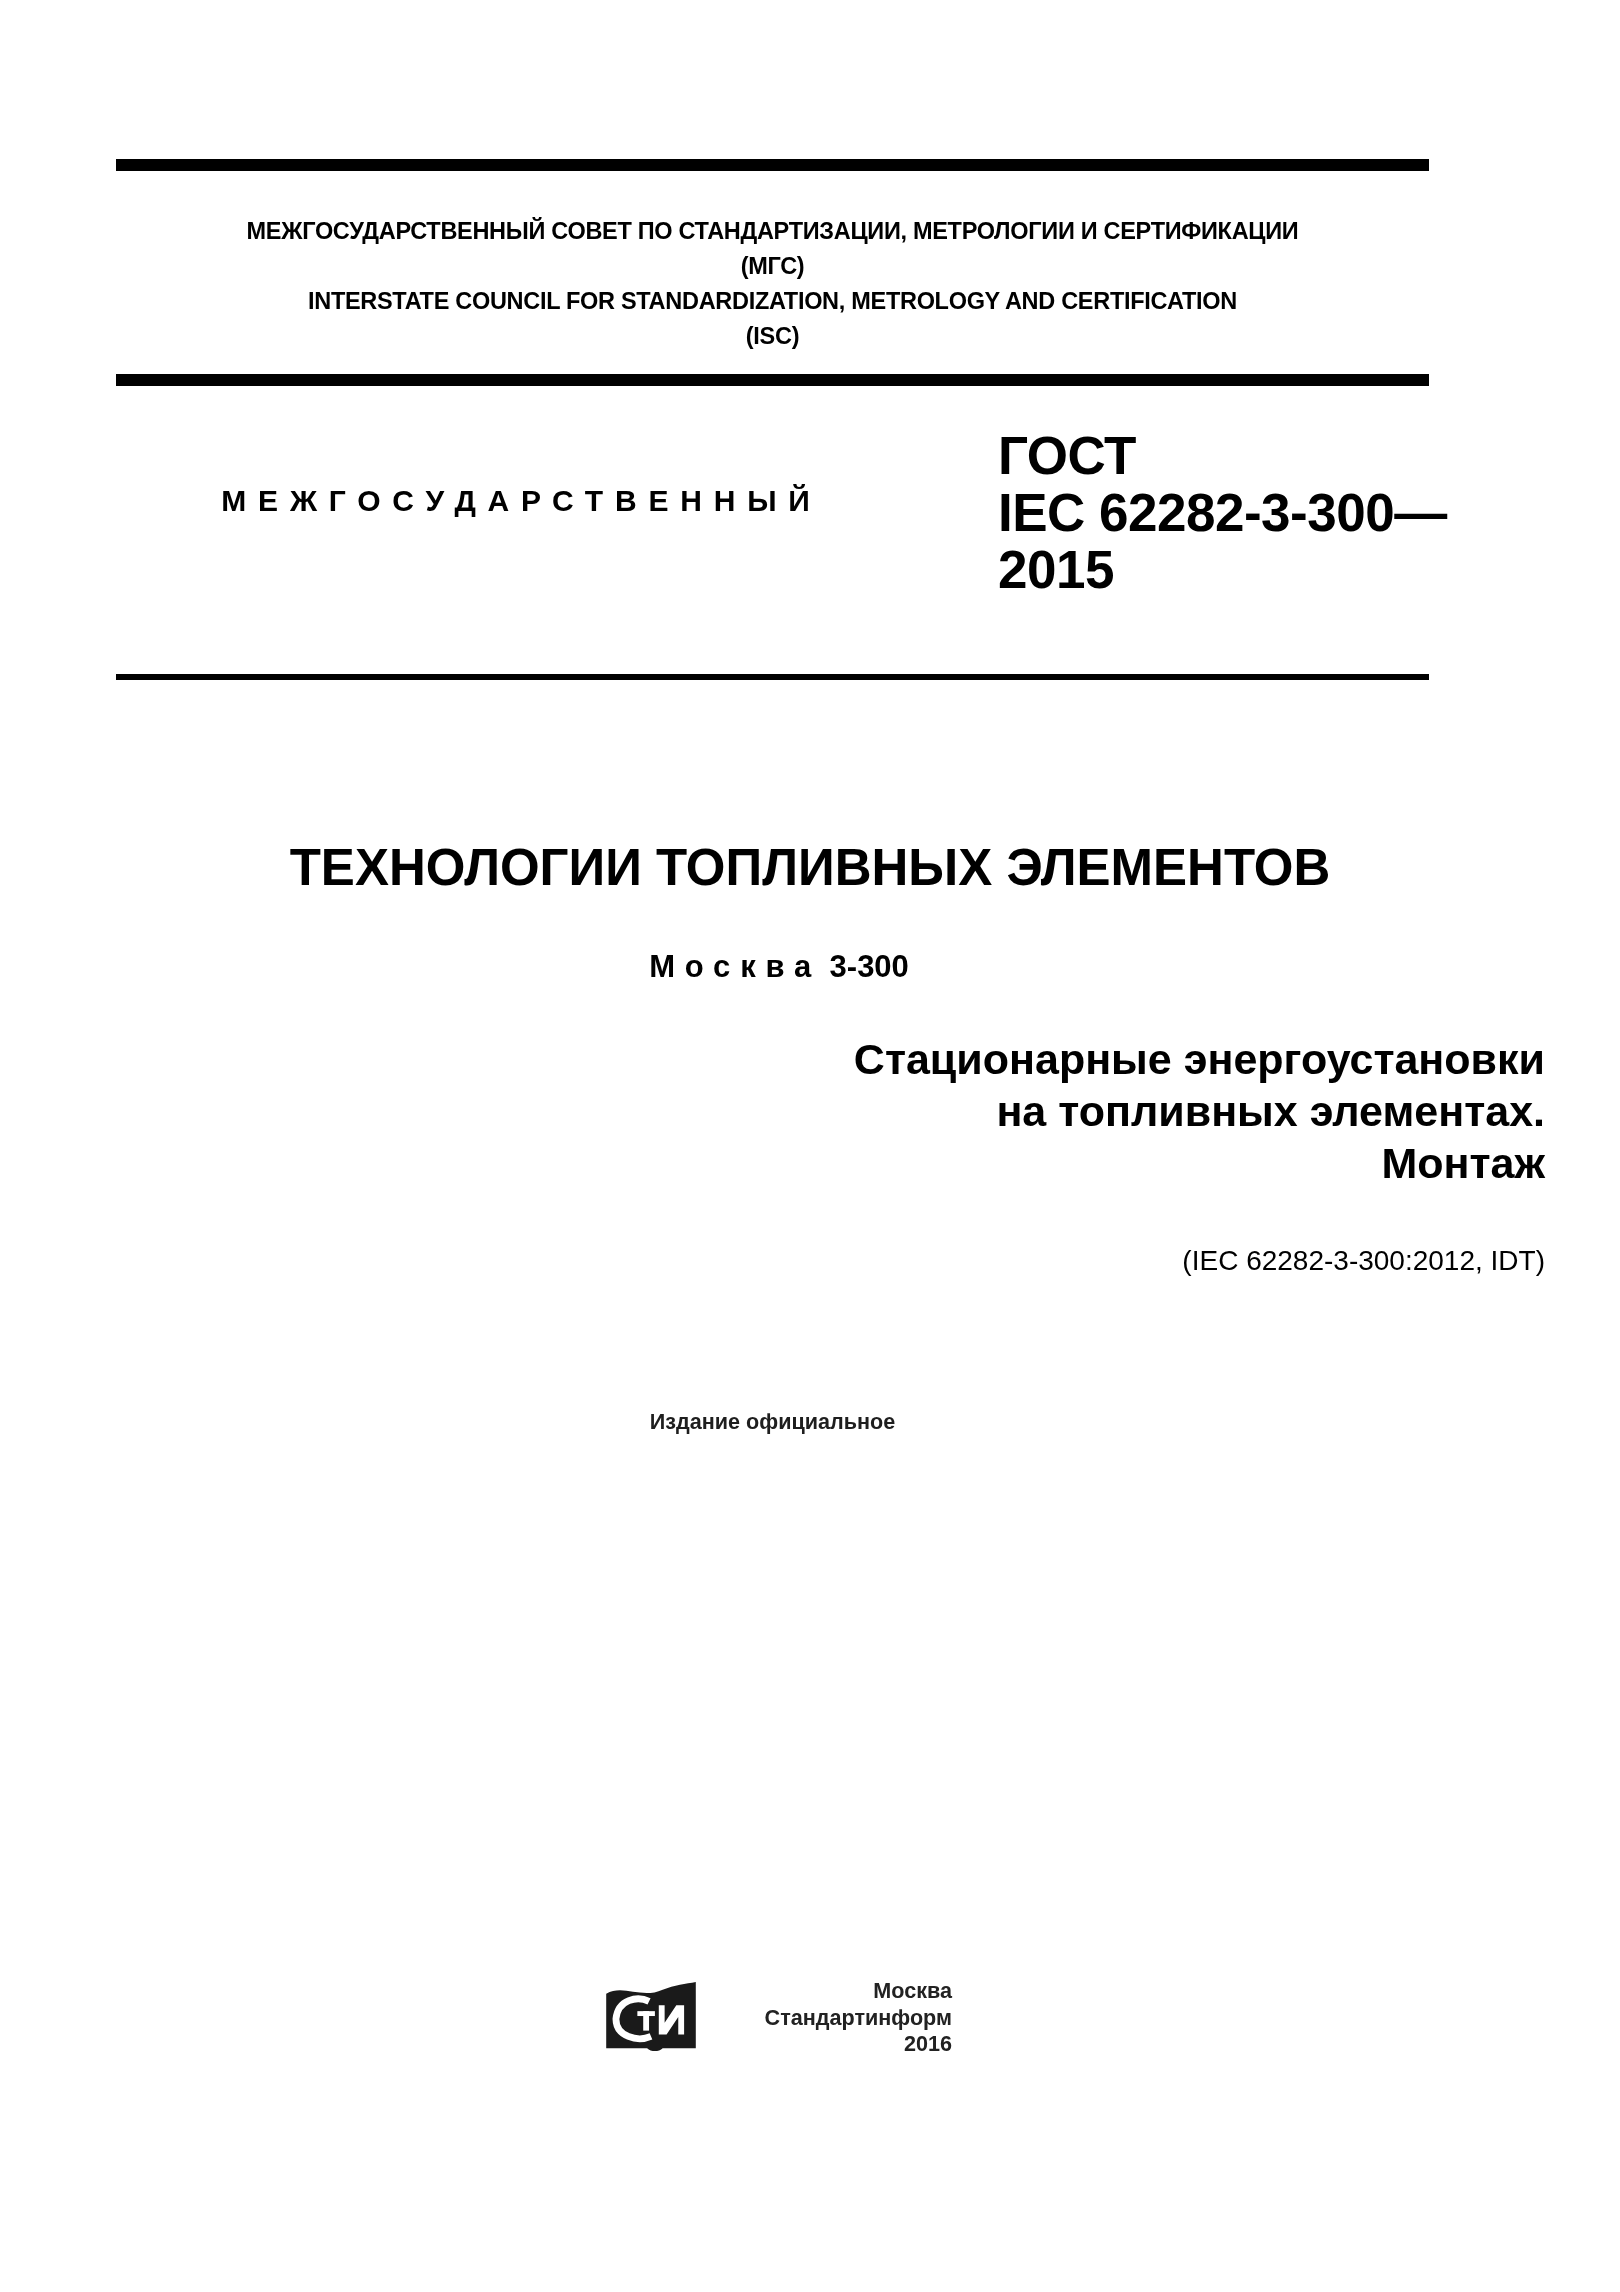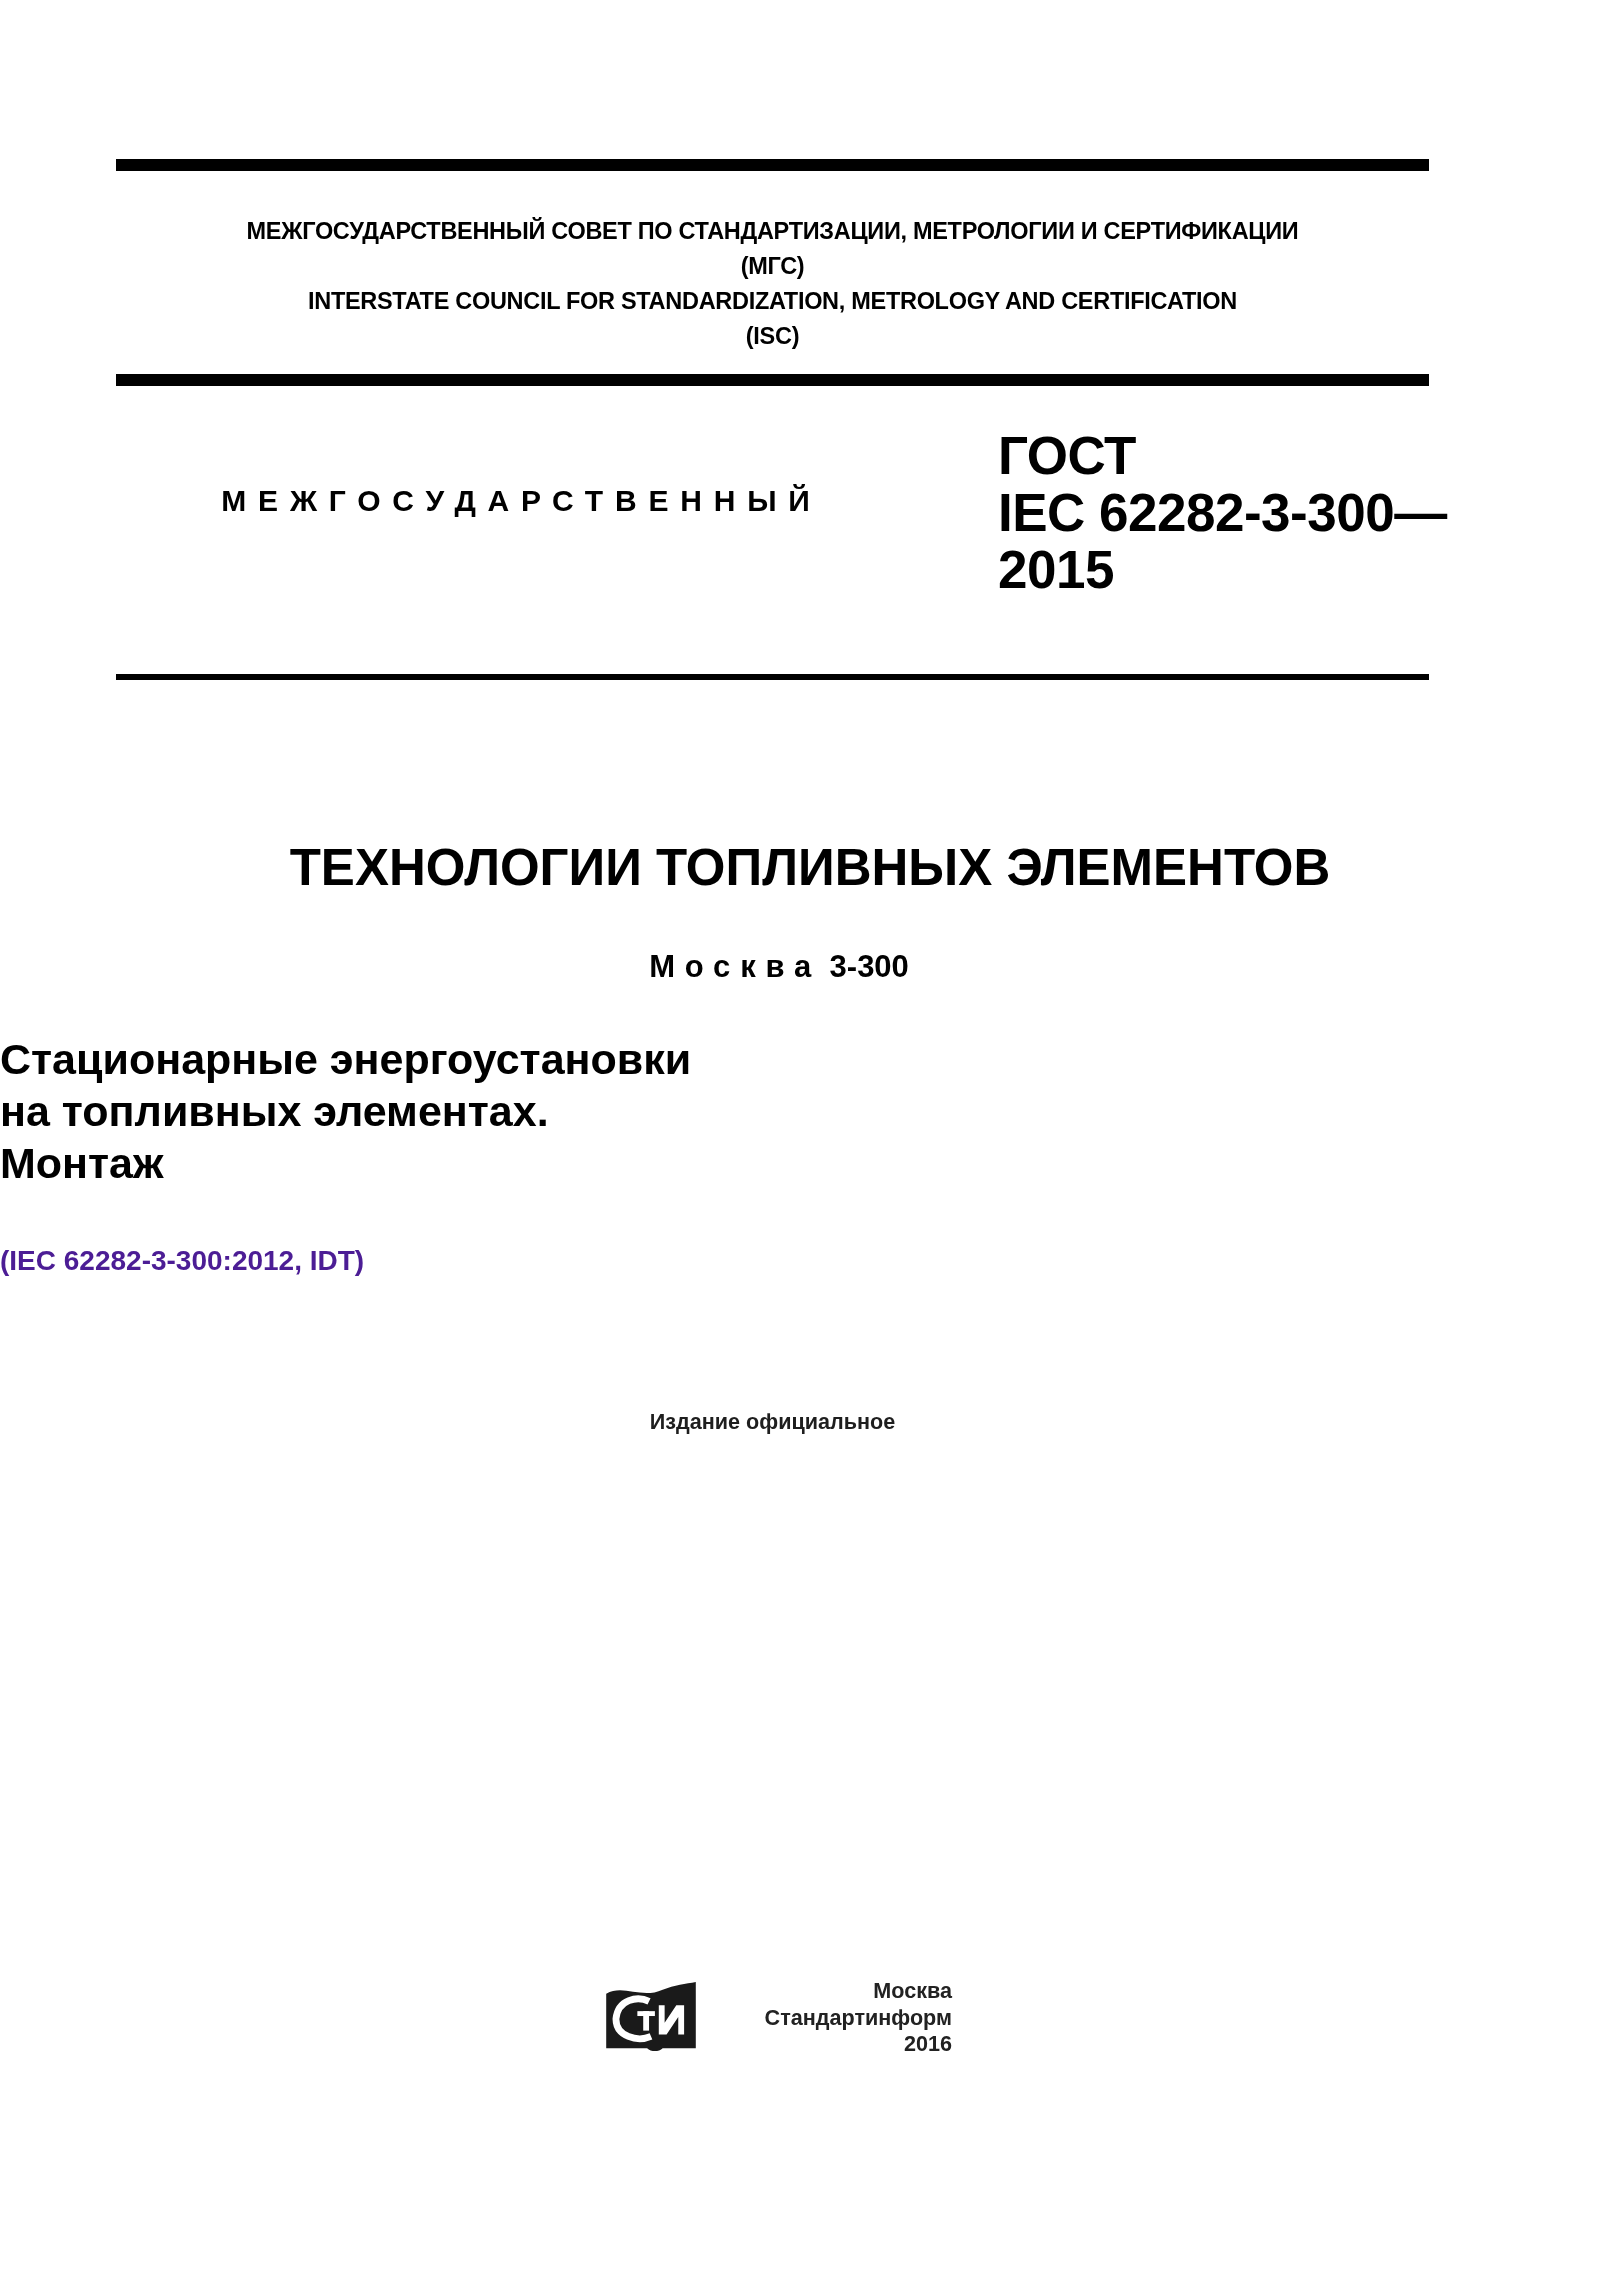--- a/index.html
+++ b/index.html
@@ -83,37 +83,37 @@
       line-height: 39px;
       white-space: nowrap;
     }
     .part .label { letter-spacing: 9.8px; }
 
     .subtitle {
       position: absolute;
       left: 0;
       width: 1545px;
       top: 1033px;
-      text-align: left;
+      text-align: right;
       font-weight: bold;
       font-size: 43px;
       line-height: 52px;
     }
     .subtitle .line { display: block; white-space: nowrap; }
 
     .iec-ref {
       position: absolute;
       left: 0;
       width: 1545px;
       top: 1241px;
-      text-align: left;
-      font-weight: bold;
+      text-align: right;
+      font-weight: normal;
       font-size: 28px;
       line-height: 39px;
-      color: #4c1d95;
+      color: #000000;
       white-space: nowrap;
     }
     .edition {
       position: absolute;
       left: 0;
       width: 1545px;
       top: 1406px;
       text-align: center;
       font-weight: bold;
       font-size: 21.6px;

